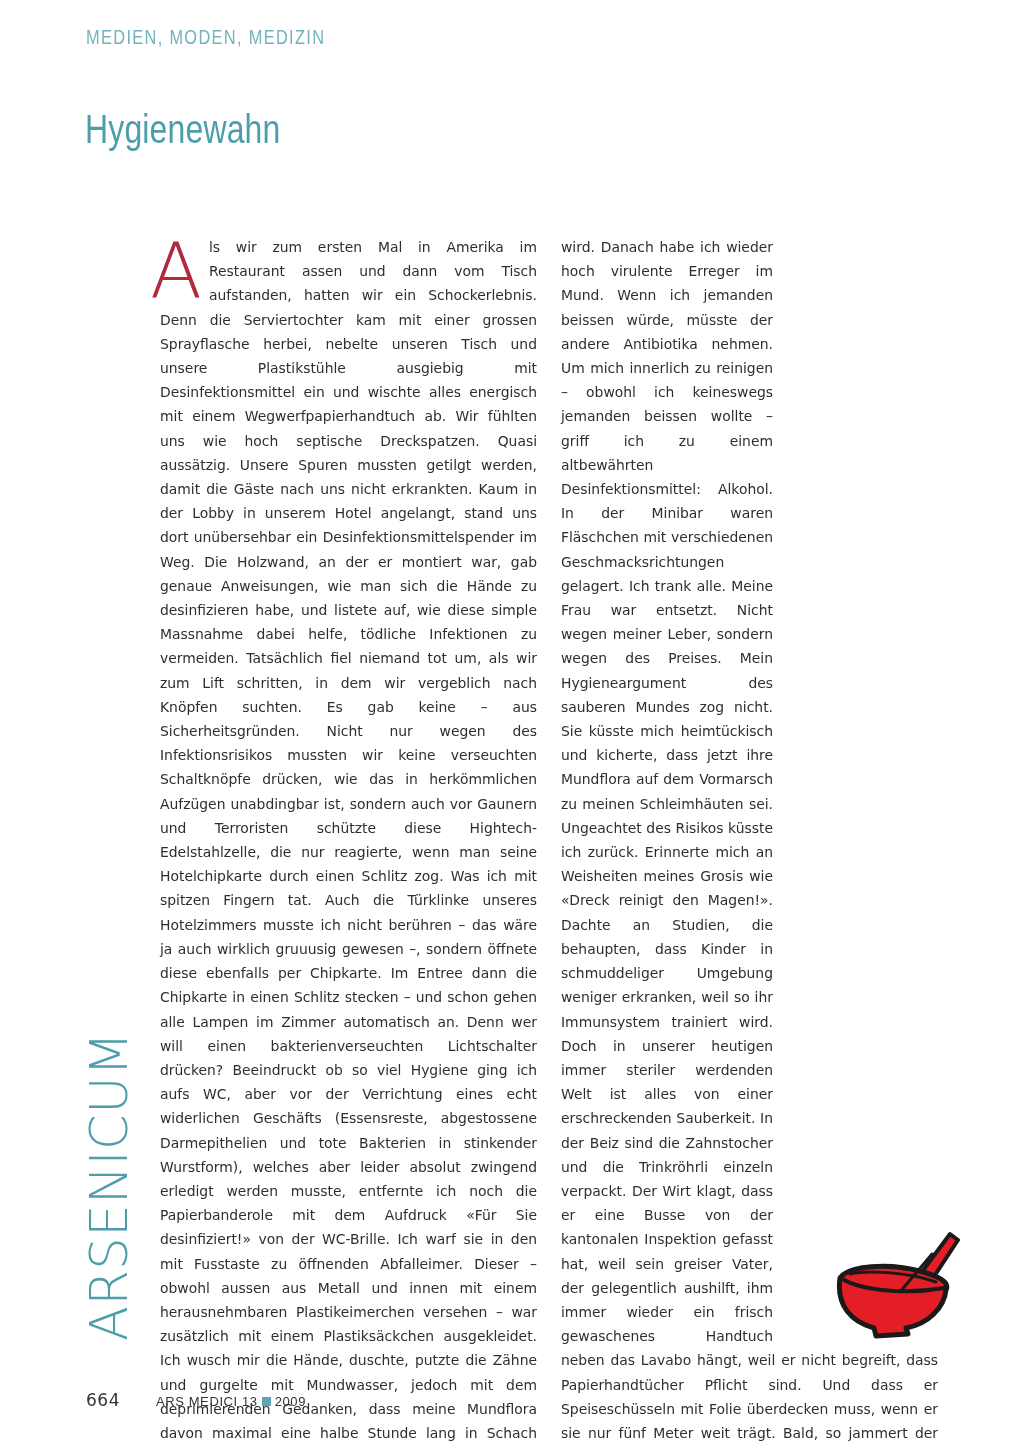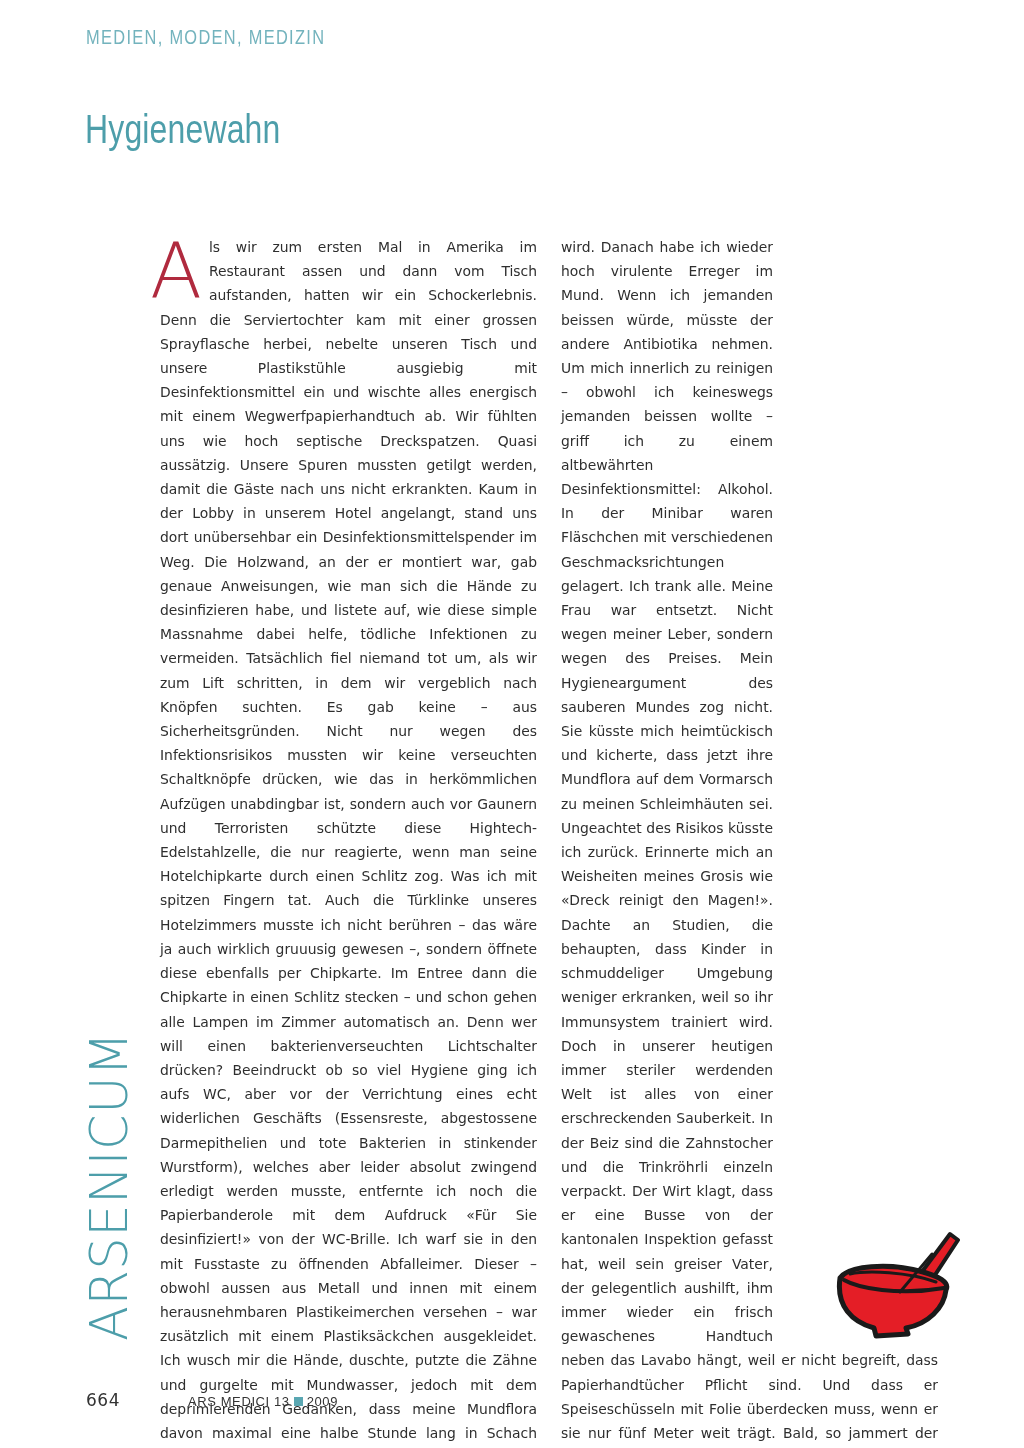--- a/index.html
+++ b/index.html
@@ -7,21 +7,21 @@
   .kicker { position: absolute; left: 86px; top: 26px; font-family: "Liberation Sans", sans-serif; font-size: 20px; letter-spacing: 1.6px; color: #73b3bd; transform: scaleX(0.82); transform-origin: left top; }
   .title { position: absolute; left: 85px; top: 106px; font-family: "Liberation Sans", sans-serif; font-size: 41px; color: #4d9eaa; transform: scaleX(0.78); transform-origin: left top; letter-spacing: 0.2px; }
   .side-label { position: absolute; left: 84px; top: 1341px; transform-origin: left top; transform: rotate(-90deg); font-family: "DejaVu Sans", sans-serif; font-size: 51px; font-weight: 300; color: #4d9eaa; letter-spacing: 0.5px; white-space: nowrap; line-height: 1; width: 370px; }
   .col { position: absolute; top: 235px; font-size: 13.9px; line-height: 24.2px; text-align: justify; color: #2e2e2e; }
   .col1 { left: 160px; width: 377px; }
   .col2 { left: 561px; width: 377px; }
   .col p { margin: 0; hyphens: manual; }
   .dropcap { float: left; font-family: "DejaVu Sans", sans-serif; font-size: 76px; line-height: 62px; color: #b02a3e; margin: 6px 7px 0 -10px; font-weight: 300; }
   .wrap-shape { float: right; width: 165px; height: 130px; shape-outside: none; }
   .mortar { position: absolute; left: 828px; top: 1226px; width: 135px; height: 115px; }
-  .footer { position: absolute; top: 1390px; left: 86px; display: flex; align-items: baseline; gap: 32px; }
+  .footer { position: absolute; top: 1390px; left: 86px; display: flex; align-items: baseline; }
   .page-num { font-family: "DejaVu Sans", sans-serif; font-size: 17px; color: #333; letter-spacing: 0.5px; }
   .journal { margin-left: 36px; font-family: "Liberation Sans", sans-serif; font-size: 13px; color: #333; letter-spacing: 0.6px; display: flex; align-items: center; }
   .journal .sq { display: inline-block; width: 9px; height: 9px; background: #5aa7b2; margin: 0 4px; }
 </style>
 </head>
 <body>
 
 <div class="kicker">MEDIEN, MODEN, MEDIZIN</div>
 <h1 class="title" style="margin:0;font-weight:normal;">Hygienewahn</h1>
 

